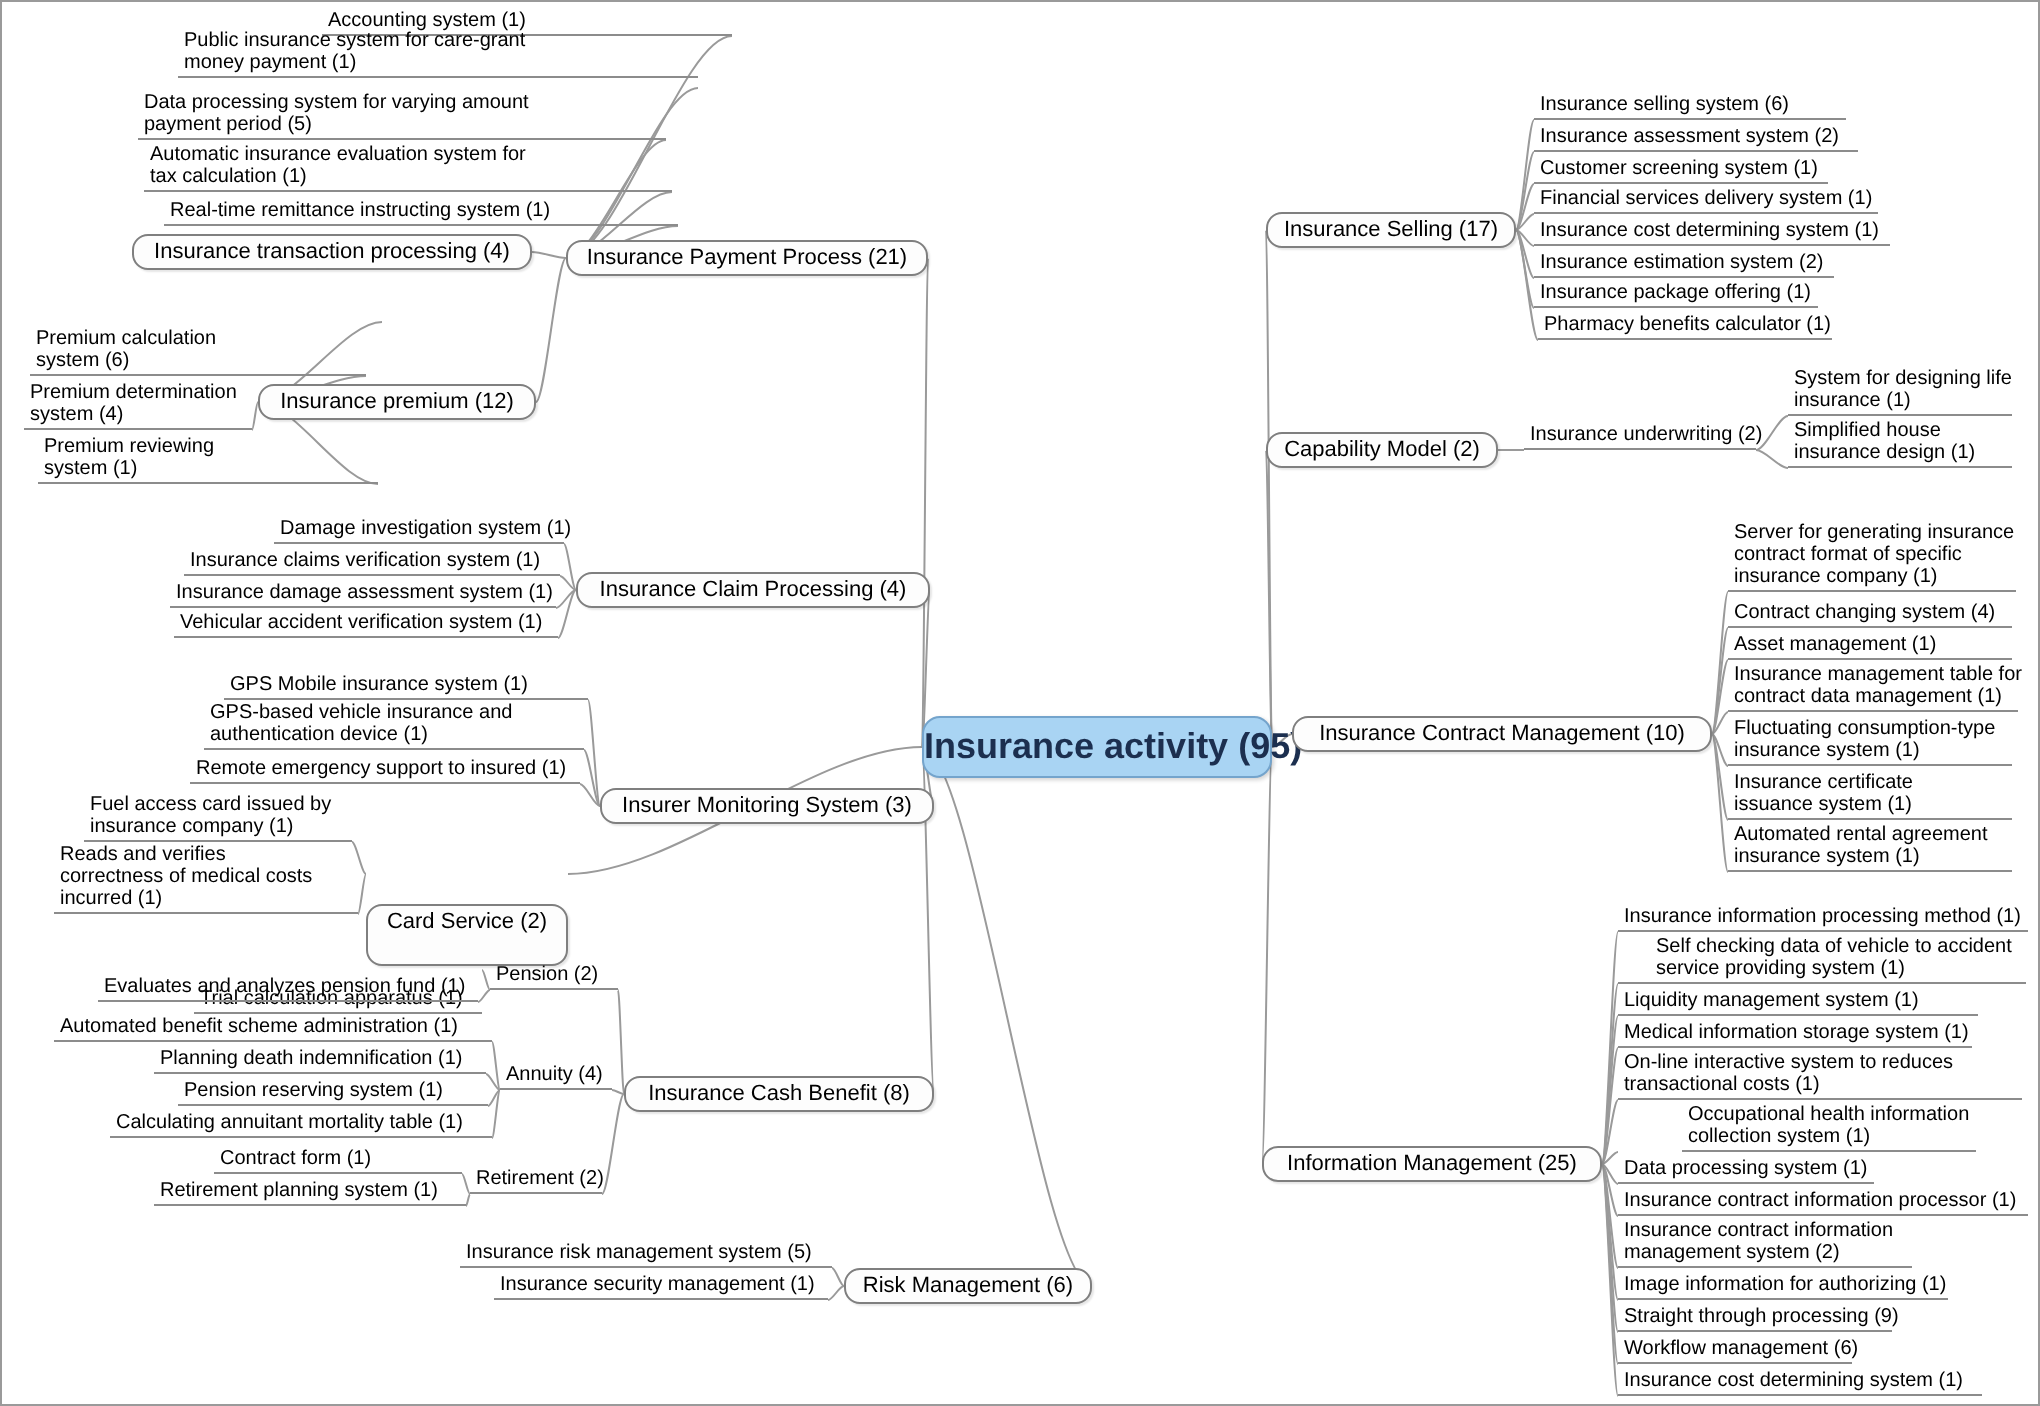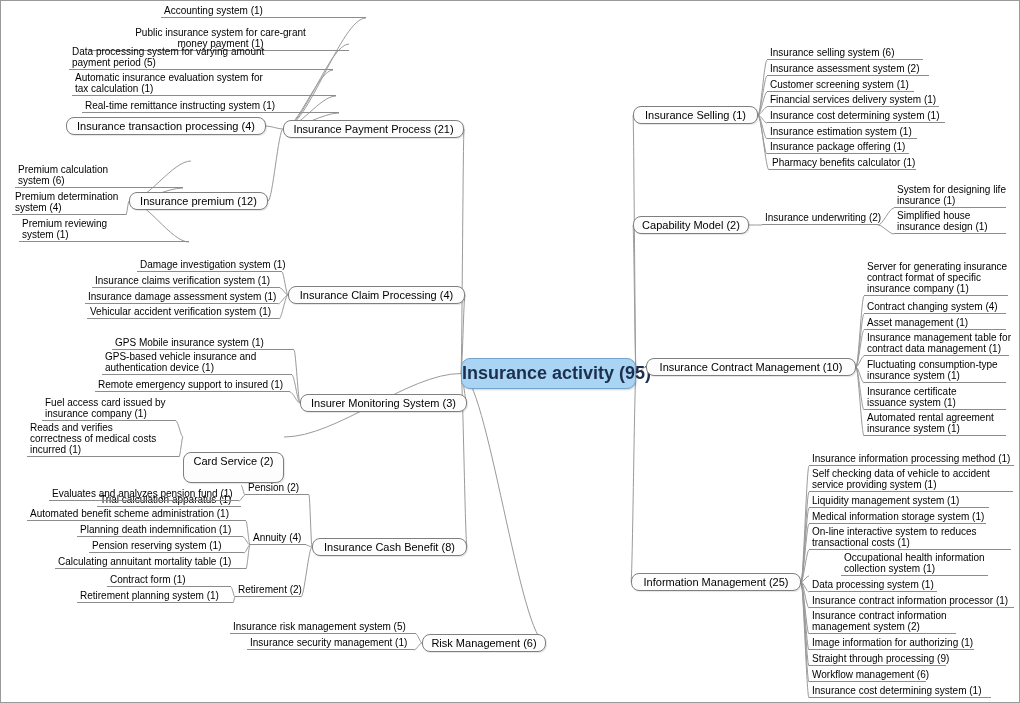--- a/index.html
+++ b/index.html
@@ -125,21 +125,21 @@
   <div id="nodes">
       <div class="node root" style="left: 460px; top: 357px; width: 175px; height: 31px;">
         <div class="tline">Insurance activity (95)</div>
       </div>
       <div class="node box" style="left: 282px; top: 119px; width: 181px; height: 18px;">
         <div class="tline">Insurance Payment Process (21)</div>
       </div>
       <div class="node leaf" style="left: 160px; top: 4px; width: 205px; height: 13px;">
         <div class="tline">Accounting system (1)</div>
       </div>
-      <div class="node leaf" style="left: 88px; top: 26px; width: 260px; height: 24px; text-align: center;">
+      <div class="node leaf" style="left: 88px; top: 14px; width: 260px; height: 24px;">
         <div class="tline">Public insurance system for care-grant</div>
         <div class="tline">money payment (1)</div>
       </div>
       <div class="node leaf" style="left: 68px; top: 45px; width: 264px; height: 24px;">
         <div class="tline">Data processing system for varying amount</div>
         <div class="tline">payment period (5)</div>
       </div>
       <div class="node leaf" style="left: 71px; top: 71px; width: 264px; height: 24px;">
         <div class="tline">Automatic insurance evaluation system for</div>
         <div class="tline">tax calculation (1)</div>
@@ -244,39 +244,39 @@
       <div class="node box" style="left: 421px; top: 633px; width: 124px; height: 18px;">
         <div class="tline">Risk Management (6)</div>
       </div>
       <div class="node leaf" style="left: 229px; top: 620px; width: 186px; height: 13px;">
         <div class="tline">Insurance risk management system (5)</div>
       </div>
       <div class="node leaf" style="left: 246px; top: 636px; width: 167px; height: 13px;">
         <div class="tline">Insurance security management (1)</div>
       </div>
       <div class="node box" style="left: 632px; top: 105px; width: 125px; height: 18px;">
-        <div class="tline">Insurance Selling (1)</div>
+        <div class="tline">Insurance Selling (17)</div>
       </div>
       <div class="node leaf" style="left: 766px; top: 46px; width: 156px; height: 13px;">
         <div class="tline">Insurance selling system (6)</div>
       </div>
       <div class="node leaf" style="left: 766px; top: 62px; width: 162px; height: 13px;">
         <div class="tline">Insurance assessment system (2)</div>
       </div>
       <div class="node leaf" style="left: 766px; top: 78px; width: 147px; height: 13px;">
         <div class="tline">Customer screening system (1)</div>
       </div>
       <div class="node leaf" style="left: 766px; top: 93px; width: 172px; height: 13px;">
         <div class="tline">Financial services delivery system (1)</div>
       </div>
       <div class="node leaf" style="left: 766px; top: 109px; width: 178px; height: 13px;">
         <div class="tline">Insurance cost determining system (1)</div>
       </div>
       <div class="node leaf" style="left: 766px; top: 125px; width: 150px; height: 13px;">
-        <div class="tline">Insurance estimation system (1)</div>
+        <div class="tline">Insurance estimation system (2)</div>
       </div>
       <div class="node leaf" style="left: 766px; top: 140px; width: 142px; height: 13px;">
         <div class="tline">Insurance package offering (1)</div>
       </div>
       <div class="node leaf" style="left: 768px; top: 156px; width: 147px; height: 13px;">
         <div class="tline">Pharmacy benefits calculator (1)</div>
       </div>
       <div class="node box" style="left: 632px; top: 215px; width: 116px; height: 18px;">
         <div class="tline">Capability Model (2)</div>
       </div>
@@ -320,21 +320,21 @@
       <div class="node leaf" style="left: 863px; top: 411px; width: 142px; height: 24px;">
         <div class="tline">Automated rental agreement</div>
         <div class="tline">insurance system (1)</div>
       </div>
       <div class="node box" style="left: 630px; top: 572px; width: 170px; height: 18px;">
         <div class="tline">Information Management (25)</div>
       </div>
       <div class="node leaf" style="left: 808px; top: 452px; width: 205px; height: 13px;">
         <div class="tline">Insurance information processing method (1)</div>
       </div>
-      <div class="node leaf" style="left: 808px; top: 467px; width: 204px; height: 24px;">
+      <div class="node leaf" style="left: 808px; top: 467px; width: 204px; height: 24px; padding-left: 16px;">
         <div class="tline">Self checking data of vehicle to accident</div>
         <div class="tline">service providing system (1)</div>
       </div>
       <div class="node leaf" style="left: 808px; top: 494px; width: 180px; height: 13px;">
         <div class="tline">Liquidity management system (1)</div>
       </div>
       <div class="node leaf" style="left: 808px; top: 510px; width: 177px; height: 13px;">
         <div class="tline">Medical information storage system (1)</div>
       </div>
       <div class="node leaf" style="left: 808px; top: 525px; width: 202px; height: 24px;">

